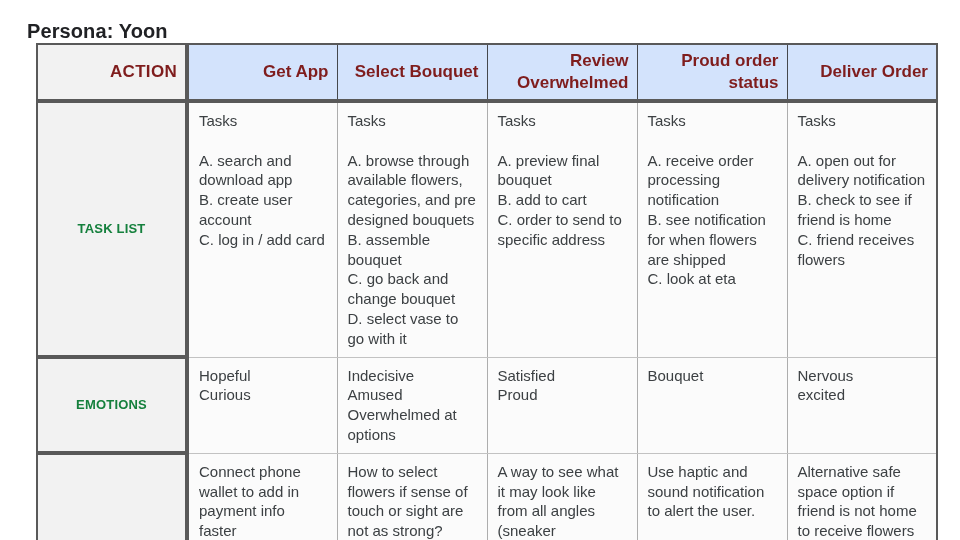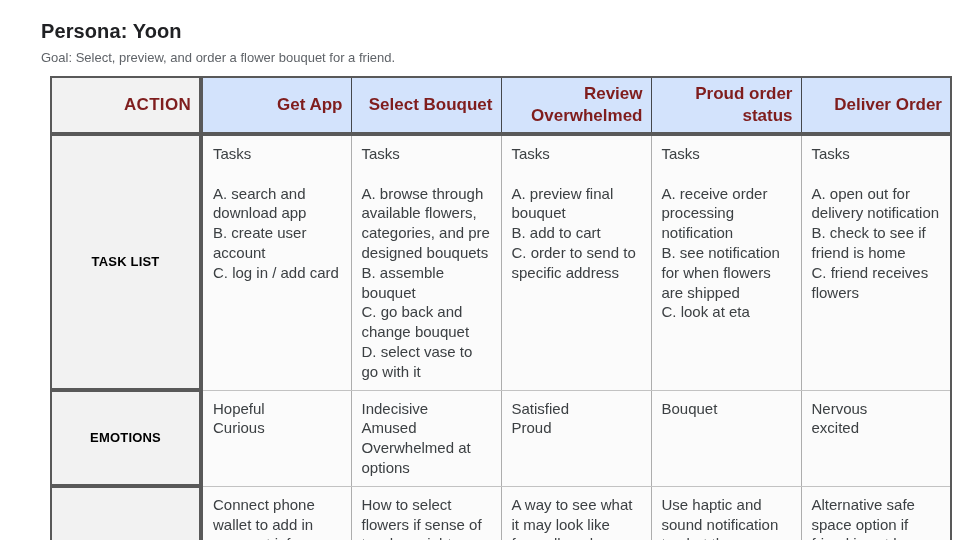--- a/index.html
+++ b/index.html
@@ -9,21 +9,21 @@
     width: 960px;
     height: 540px;
     overflow: hidden;
     font-family: "Liberation Sans", "DejaVu Sans", sans-serif;
   }
   .slide {
     position: relative;
     width: 760px;
     height: 540px;
     box-sizing: border-box;
-    padding: 20px 0 0 41px;
+    padding: 20px 0 0 27px;
   }
   .page-title {
     margin: 0;
     font-size: 20px;
     font-weight: 700;
     color: var(--title-text, #202124);
     letter-spacing: 0.1px;
   }
   .goal-subtitle {
     margin: 7px 0 11px 0;
@@ -63,21 +63,21 @@
     letter-spacing: 0.3px;
   }
   thead th.last { border-right: 2px solid var(--thick-border, #595959); }
   
   tbody th.row-label {
     background: var(--label-gray, #f2f2f2);
     border: 4px solid var(--thick-border, #595959);
     border-left: 2px solid var(--thick-border, #595959);
     font-size: 13px;
     font-weight: 700;
-    color: #000000;
+    color: #15803d;
     text-align: center;
     vertical-align: middle;
     padding: 4px 10px;
     line-height: 1.35;
     letter-spacing: 0.2px;
   }
   tbody tr:last-child th.row-label { border-bottom: 2px solid var(--thick-border, #595959); }
   
   tbody td {
     background: var(--cell-bg, #fbfbfb);
@@ -96,21 +96,20 @@
   }
   tr.r-tasks    { height: 174px; }
   tr.r-emotions { height: 75px; }
   tr.r-improve  { height: 158px; }
 </style>
 </head>
 <body>
 
 <div class="slide">
   <h1 class="page-title">Persona: Yoon</h1>
-  <p class="goal-subtitle">Goal: Select, preview, and order a flower bouquet for a friend.</p>
 
   <table class="journey">
     <colgroup>
       <col class="action-col">
       <col>
         <col>
         <col>
         <col>
         <col>
     </colgroup>

